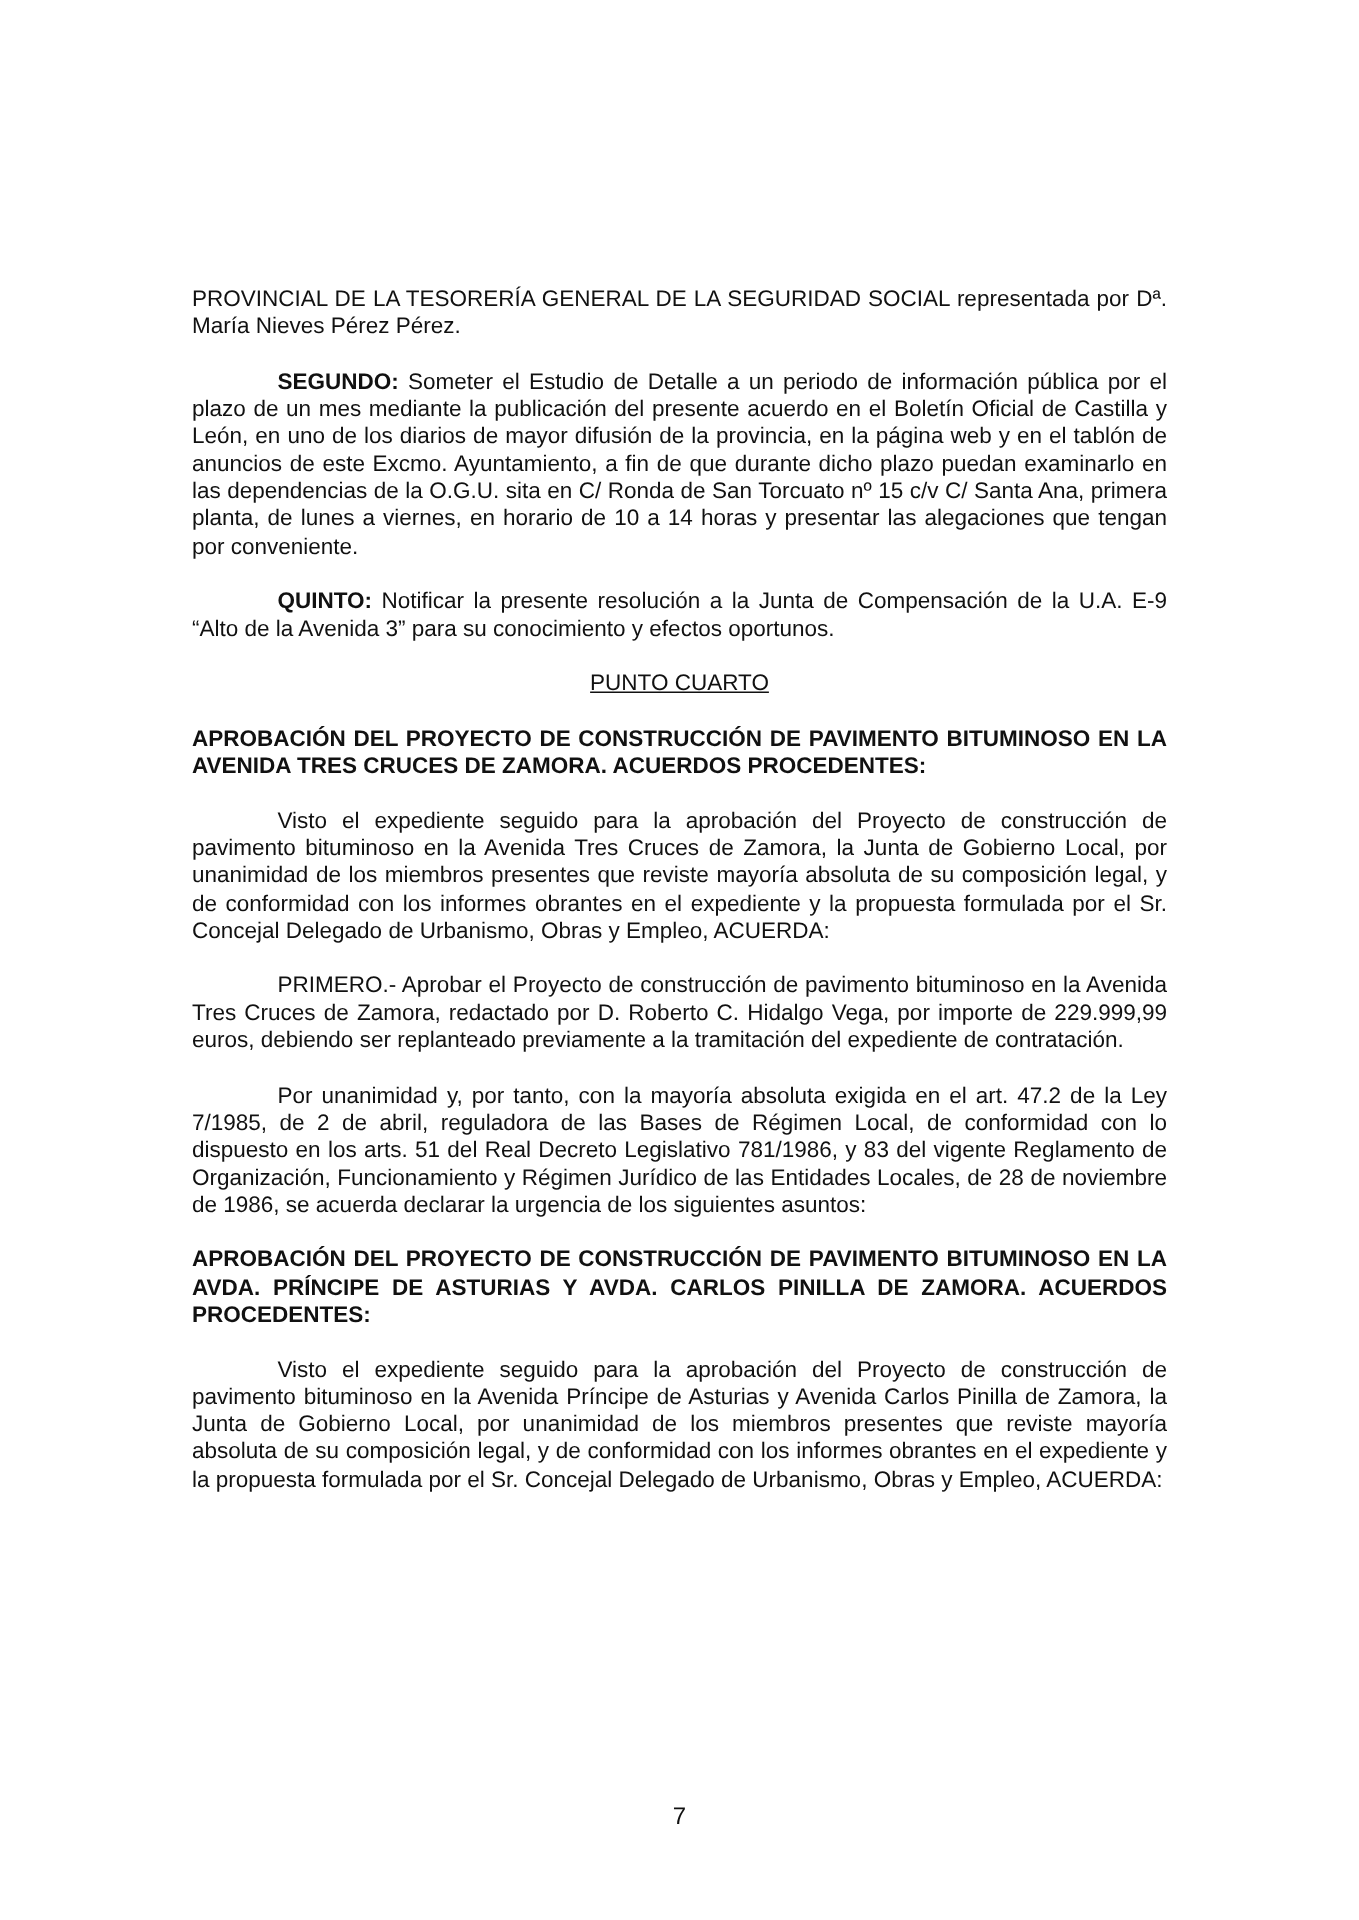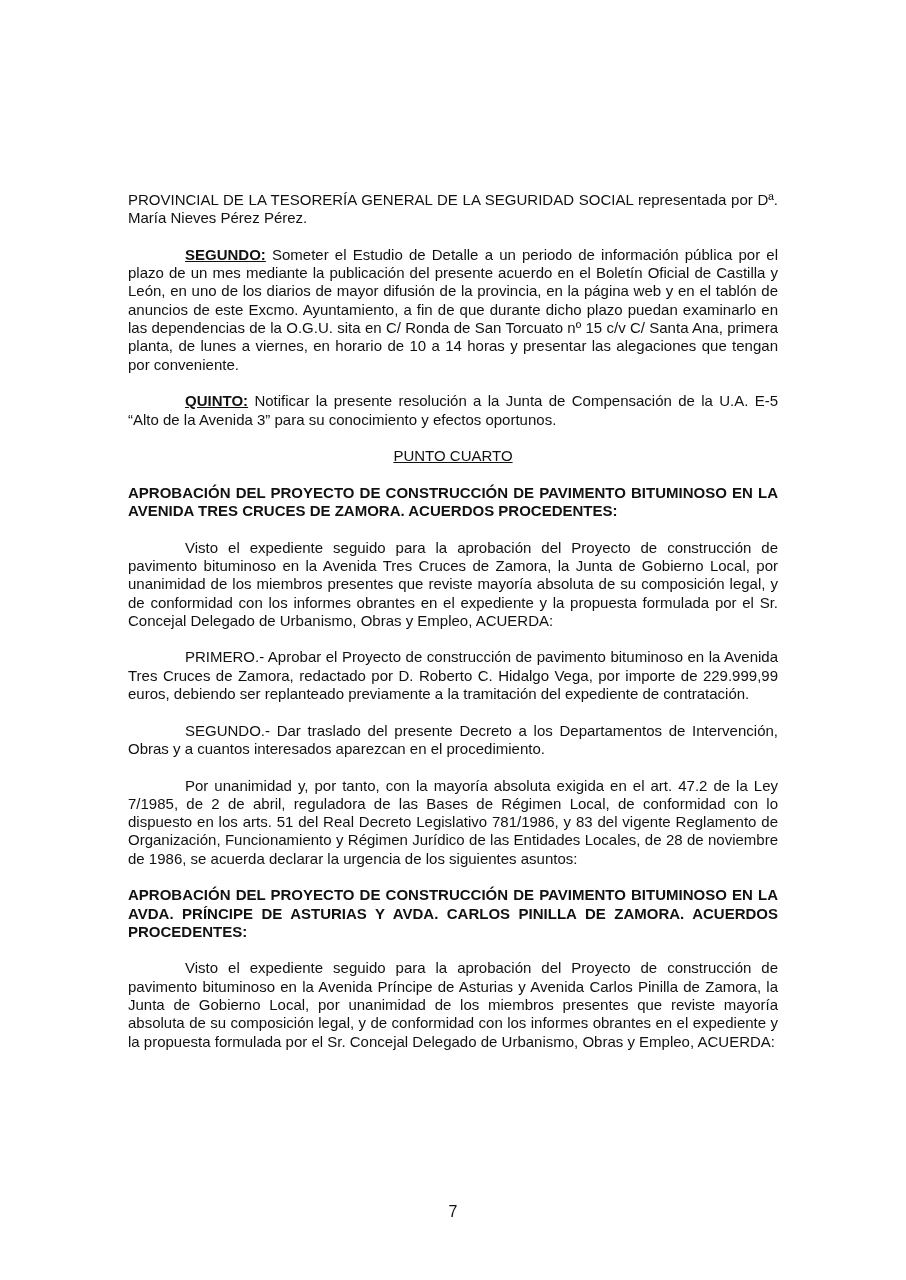--- a/index.html
+++ b/index.html
@@ -20,21 +20,21 @@
     top: 191px;
     width: 650px;
     font-size: 15px;
     line-height: 18.3px;
   }
   .para {
     text-align: justify;
     margin-bottom: 18.3px;
   }
   .indent { text-indent: 57px; }
-  .lead { font-weight: bold; text-decoration: underline; }
+  .lead { font-weight: bold; }
   .heading-center {
     text-align: center;
     margin-bottom: 18.3px;
   }
   .heading-center .underline { text-decoration: underline; text-align: right; }
   .heading-center.bold { font-weight: bold; }
   .gap-large { margin-bottom: 37px; }
   .heading-bold {
     font-weight: bold;
     text-align: justify;
@@ -54,31 +54,30 @@
 </head>
 <body>
 
 <div class="page">
   <div class="content">
 
     <p class="para">PROVINCIAL DE LA TESORERÍA GENERAL DE LA SEGURIDAD SOCIAL representada por Dª. María Nieves Pérez Pérez.</p>
 
     <p class="para indent"><span class="lead">SEGUNDO:</span><span> Someter el Estudio de Detalle a un periodo de información pública por el plazo de un mes mediante la publicación del presente acuerdo en el Boletín Oficial de Castilla y León, en uno de los diarios de mayor difusión de la provincia, en la página web y en el tablón de anuncios de este Excmo. Ayuntamiento, a fin de que durante dicho plazo puedan examinarlo en las dependencias de la O.G.U. sita en C/ Ronda de San Torcuato nº 15 c/v C/ Santa Ana, primera planta, de lunes a viernes, en horario de 10 a 14 horas y presentar las alegaciones que tengan por conveniente.</span></p>
 
-    <p class="para indent"><span class="lead">QUINTO:</span><span> Notificar la presente resolución a la Junta de Compensación de la U.A. E-5 “Alto de la Avenida 3” para su conocimiento y efectos oportunos.</span></p>
+    <p class="para indent"><span class="lead">QUINTO:</span><span> Notificar la presente resolución a la Junta de Compensación de la U.A. E-9 “Alto de la Avenida 3” para su conocimiento y efectos oportunos.</span></p>
 
     <p class="heading-center"><span class="underline">PUNTO CUARTO</span></p>
 
     <p class="heading-bold">APROBACIÓN DEL PROYECTO DE CONSTRUCCIÓN DE PAVIMENTO BITUMINOSO EN LA AVENIDA TRES CRUCES DE ZAMORA. ACUERDOS PROCEDENTES:</p>
 
     <p class="para indent">Visto el expediente seguido para la aprobación del Proyecto de construcción de pavimento bituminoso en la Avenida Tres Cruces de Zamora, la Junta de Gobierno Local, por unanimidad de los miembros presentes que reviste mayoría absoluta de su composición legal, y de conformidad con los informes obrantes en el expediente y la propuesta formulada por el Sr. Concejal Delegado de Urbanismo, Obras y Empleo, ACUERDA:</p>
 
     <p class="para indent">PRIMERO.- Aprobar el Proyecto de construcción de pavimento bituminoso en la Avenida Tres Cruces de Zamora, redactado por D. Roberto C. Hidalgo Vega, por importe de 229.999,99 euros, debiendo ser replanteado previamente a la tramitación del expediente de contratación.</p>
 
-    <p class="para indent">SEGUNDO.- Dar traslado del presente Decreto a los Departamentos de Intervención, Obras y a cuantos interesados aparezcan en el procedimiento.</p>
 
 
     <p class="para indent">Por unanimidad y, por tanto, con la mayoría absoluta exigida en el art. 47.2 de la Ley 7/1985, de 2 de abril, reguladora de las Bases de Régimen Local, de conformidad con lo dispuesto en los arts. 51 del Real Decreto Legislativo 781/1986, y 83 del vigente Reglamento de Organización, Funcionamiento y Régimen Jurídico de las Entidades Locales, de 28 de noviembre de 1986, se acuerda declarar la urgencia de los siguientes asuntos:</p>
 
 
     <p class="heading-bold">APROBACIÓN DEL PROYECTO DE CONSTRUCCIÓN DE PAVIMENTO BITUMINOSO EN LA AVDA. PRÍNCIPE DE ASTURIAS Y AVDA. CARLOS PINILLA DE ZAMORA. ACUERDOS PROCEDENTES:</p>
 
     <p class="para indent">Visto el expediente seguido para la aprobación del Proyecto de construcción de pavimento bituminoso en la Avenida Príncipe de Asturias y Avenida Carlos Pinilla de Zamora, la Junta de Gobierno Local, por unanimidad de los miembros presentes que reviste mayoría absoluta de su composición legal, y de conformidad con los informes obrantes en el expediente y la propuesta formulada por el Sr. Concejal Delegado de Urbanismo, Obras y Empleo, ACUERDA:</p>
 
   </div>

